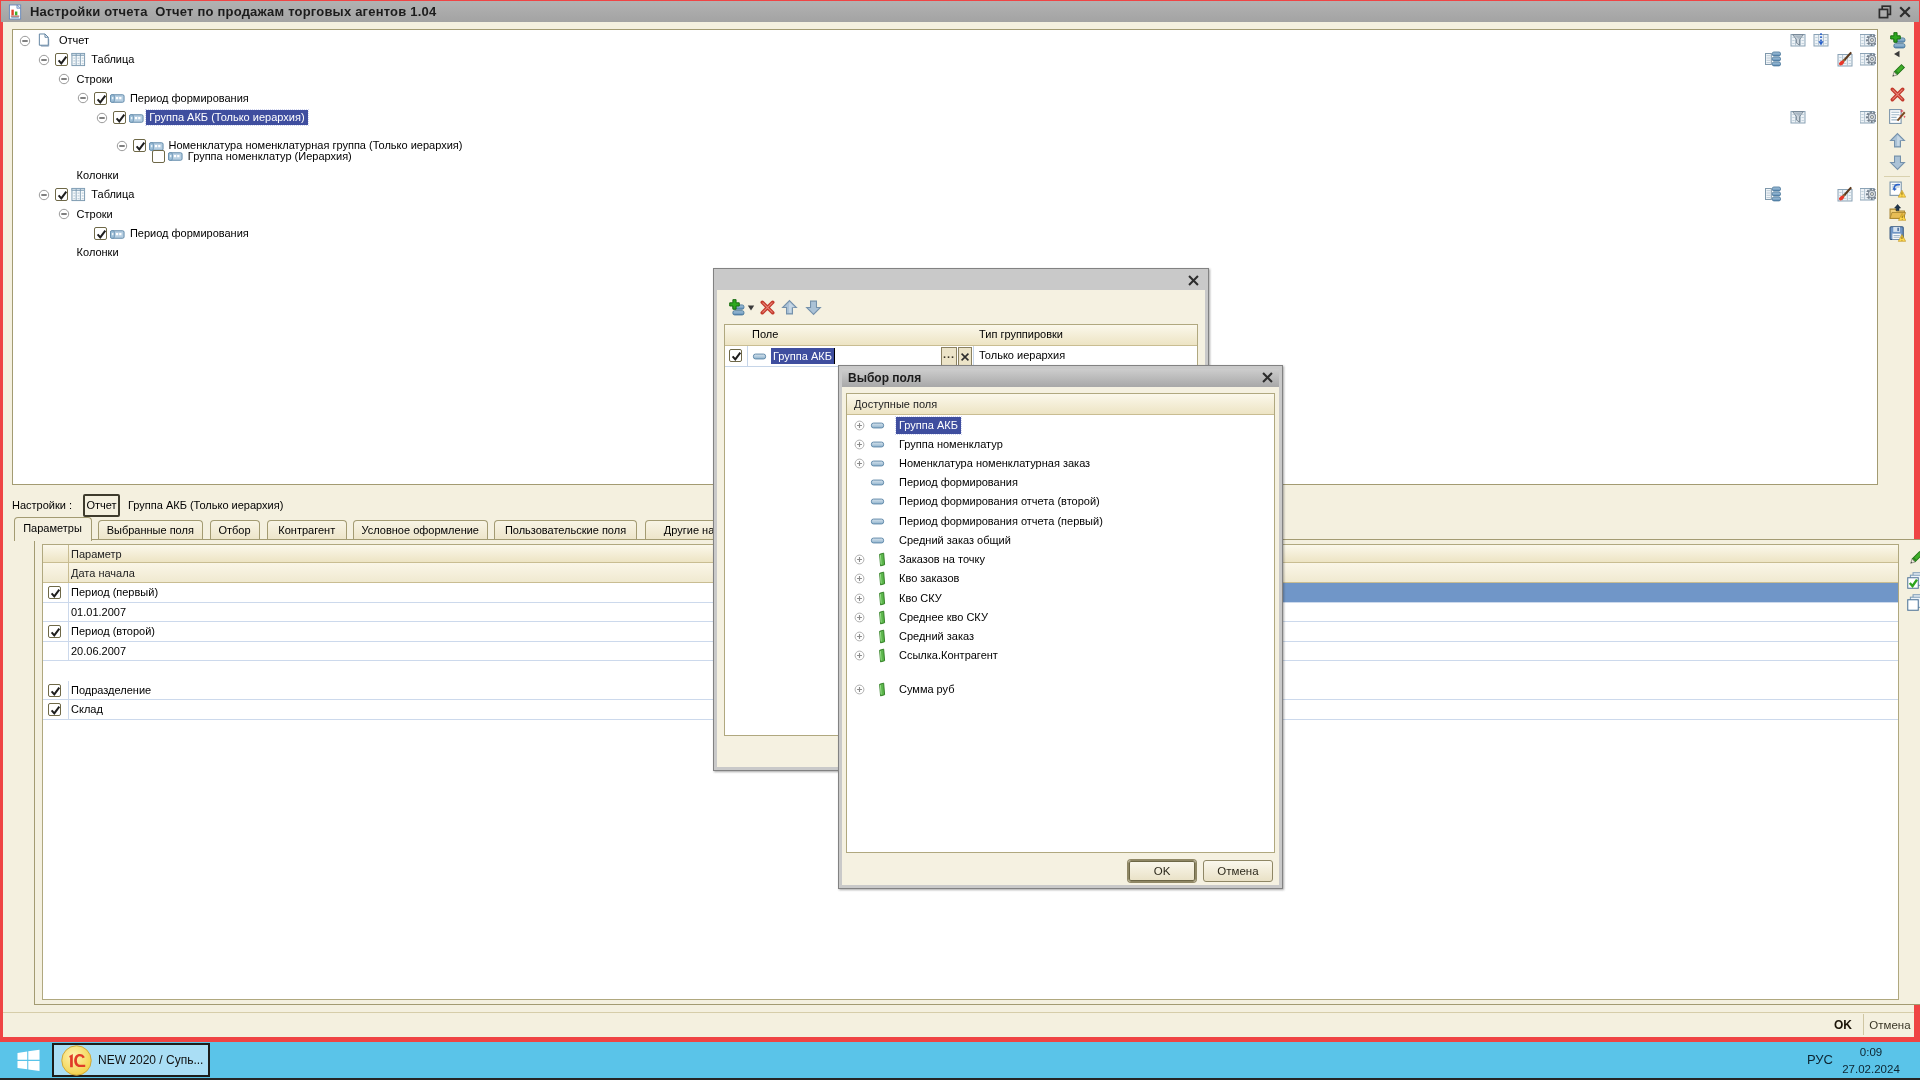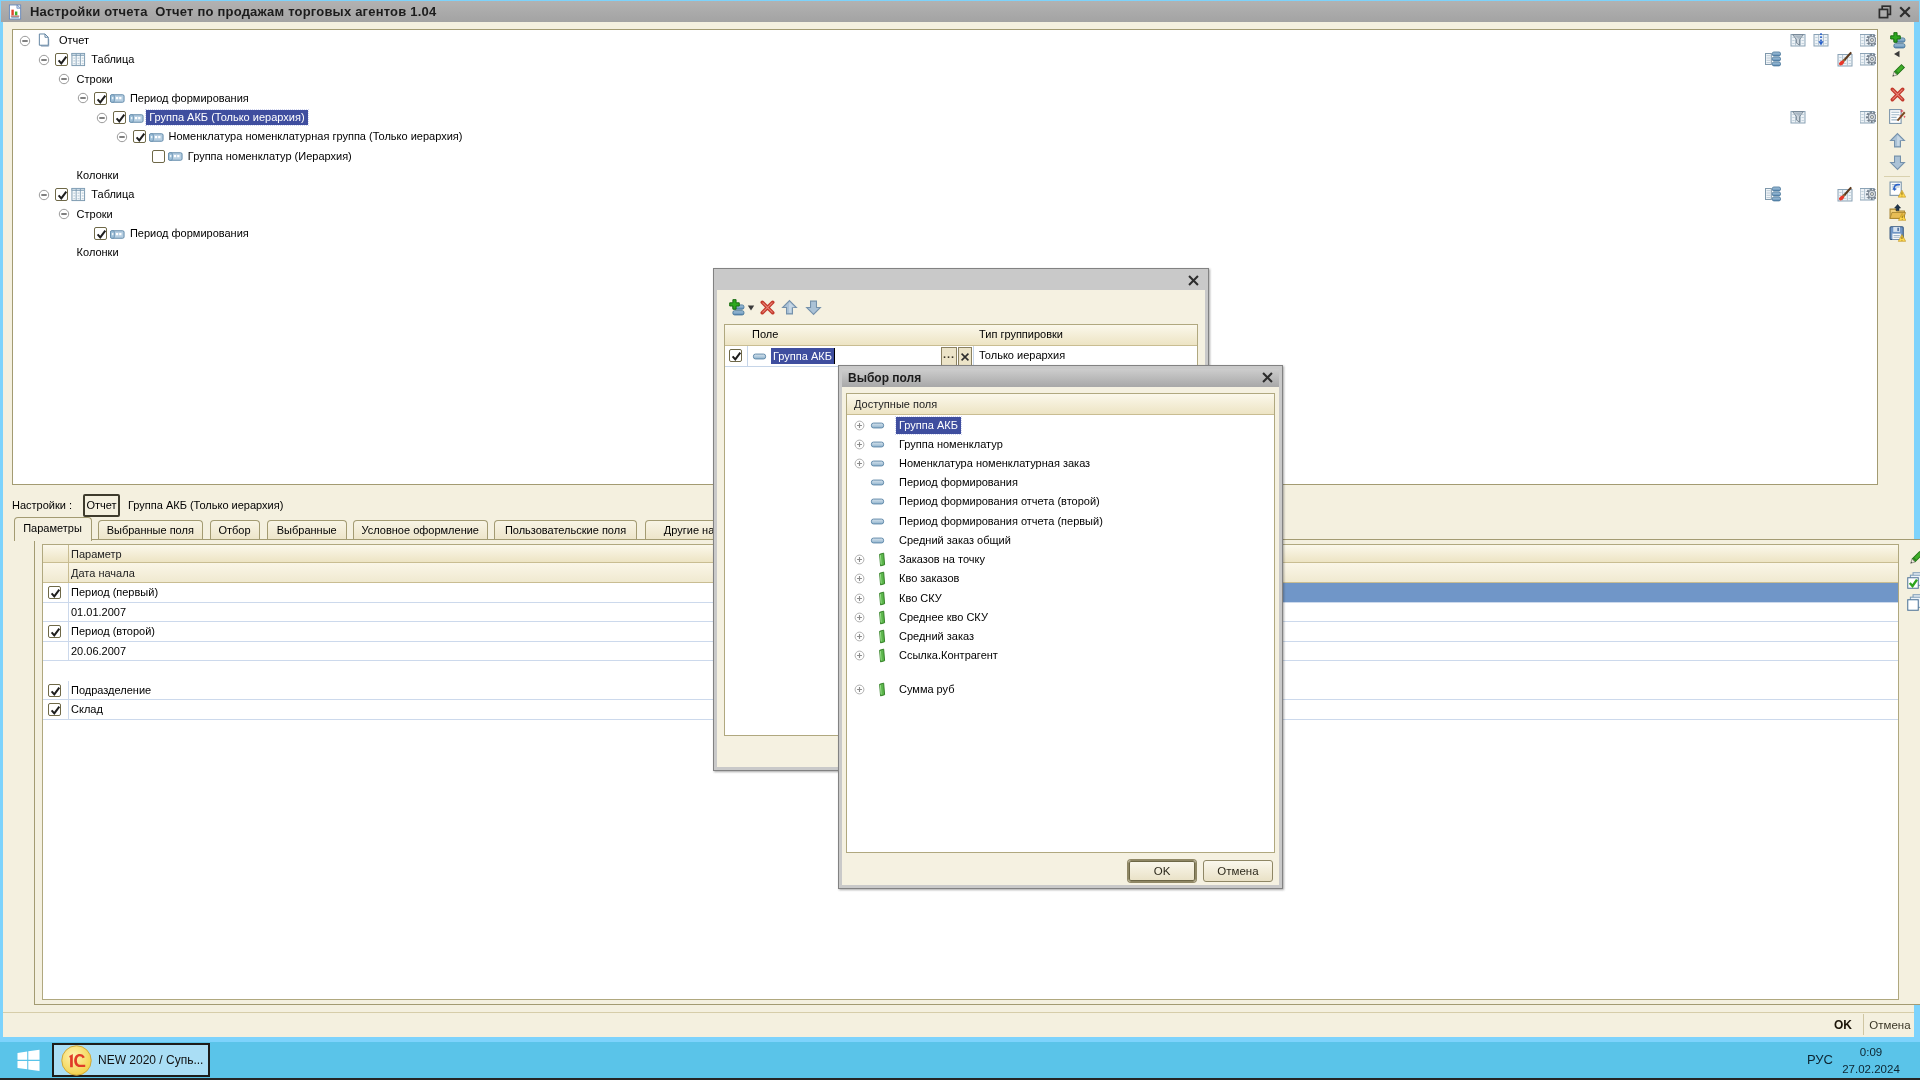--- a/index.html
+++ b/index.html
@@ -2,21 +2,21 @@
 <html><head>
 <meta charset="utf-8">
 <style>
   * { margin:0; padding:0; box-sizing:border-box; }
   html,body { width:1920px; height:1080px; overflow:hidden; }
   body { font-family:"Liberation Sans", sans-serif; font-size:11px; color:#000; background:#777; position:relative; }
   #stage { position:absolute; left:0; top:0; width:1920px; height:1080px; }
   .abs { position:absolute; }
 
   
-  #main-window { left:0; top:0; width:1920px; height:1042px; background:#7dd3fc; }
+  #main-window { left:0; top:0; width:1920px; height:1042px; background:#ef4444; }
   #main-titlebar { left:1px; top:1px; width:1918px; height:21px;
     background:linear-gradient(#b2b2b2,#a3a3a3); display:flex; align-items:center; }
   #main-titlebar .title-ico { margin-left:7px; }
   #main-title-text { margin-left:7px; white-space:pre; font-size:13px; font-weight:bold; color:#1c1c1c; letter-spacing:.2px; }
   .win-btn { position:absolute; top:5px; width:14px; height:14px; }
   #btn-restore { left:1878px; }
   #btn-close-main { left:1898px; }
   #main-content { left:0; top:0; width:1920px; height:1042px; background:transparent; }
   #main-content-bg { left:3px; top:22px; width:1911px; height:1015px; background:#f4f0df; }
 
@@ -448,21 +448,21 @@
           <div class="act-ico" style="left: 1777px; top: 79.2px;">
             <svg width="16" height="16">
               <use href="#sym-filter"></use>
             </svg>
           </div>
           <div class="act-ico" style="left: 1847px; top: 79.2px;">
             <svg width="16" height="16">
               <use href="#sym-gear"></use>
             </svg>
           </div>
-          <div class="tree-row" style="top: 97px;">
+          <div class="tree-row" style="top: 106px;">
             <svg width="16" height="16" style="position: absolute; left: 100.5px; top: 1.5px;">
               <use href="#sym-exp-minus"></use>
             </svg>
             <div class="checkbox" style="left: 119.5px; top: 3px;">
               <svg width="13" height="13">
                 <use href="#sym-check"></use>
               </svg>
             </div>
             <svg width="15" height="15" style="position: absolute; left: 135.5px; top: 2.5px;">
               <use href="#sym-field"></use>
@@ -585,21 +585,21 @@
       <div id="tree-vtb-sep" class="abs"></div>
 
       <div id="settings-label" class="abs">Настройки :</div>
       <div id="report-scope-btn" class="abs">Отчет</div>
       <div id="settings-context" class="abs">Группа АКБ (Только иерархия)</div>
 
       <div id="tabs">
           <div class="abs tab active" style="left: 13.5px; width: 78px;">Параметры</div>
           <div class="abs tab inactive" style="left: 98px; width: 104.5px;">Выбранные поля</div>
           <div class="abs tab inactive" style="left: 209.5px; width: 50px;">Отбор</div>
-          <div class="abs tab inactive" style="left: 267px; width: 79.5px;">Выбранные</div>
+          <div class="abs tab inactive" style="left: 267px; width: 79.5px;">Контрагент</div>
           <div class="abs tab inactive" style="left: 353px; width: 134.5px;">Условное оформление</div>
           <div class="abs tab inactive" style="left: 494px; width: 143px;">Пользовательские поля</div>
           <div class="abs tab inactive" style="left: 645px; width: 128px;">Другие настройки</div>
         </div>
 
       <div id="tab-page" class="abs">
         <div id="params-table" class="abs">
             <div class="pt-hdr" style="top: 0px; height: 18px;">
               <div class="pt-cb-sep tan"></div>
               <div class="pt-text" style="color: rgb(34, 34, 34);">Параметр</div>

